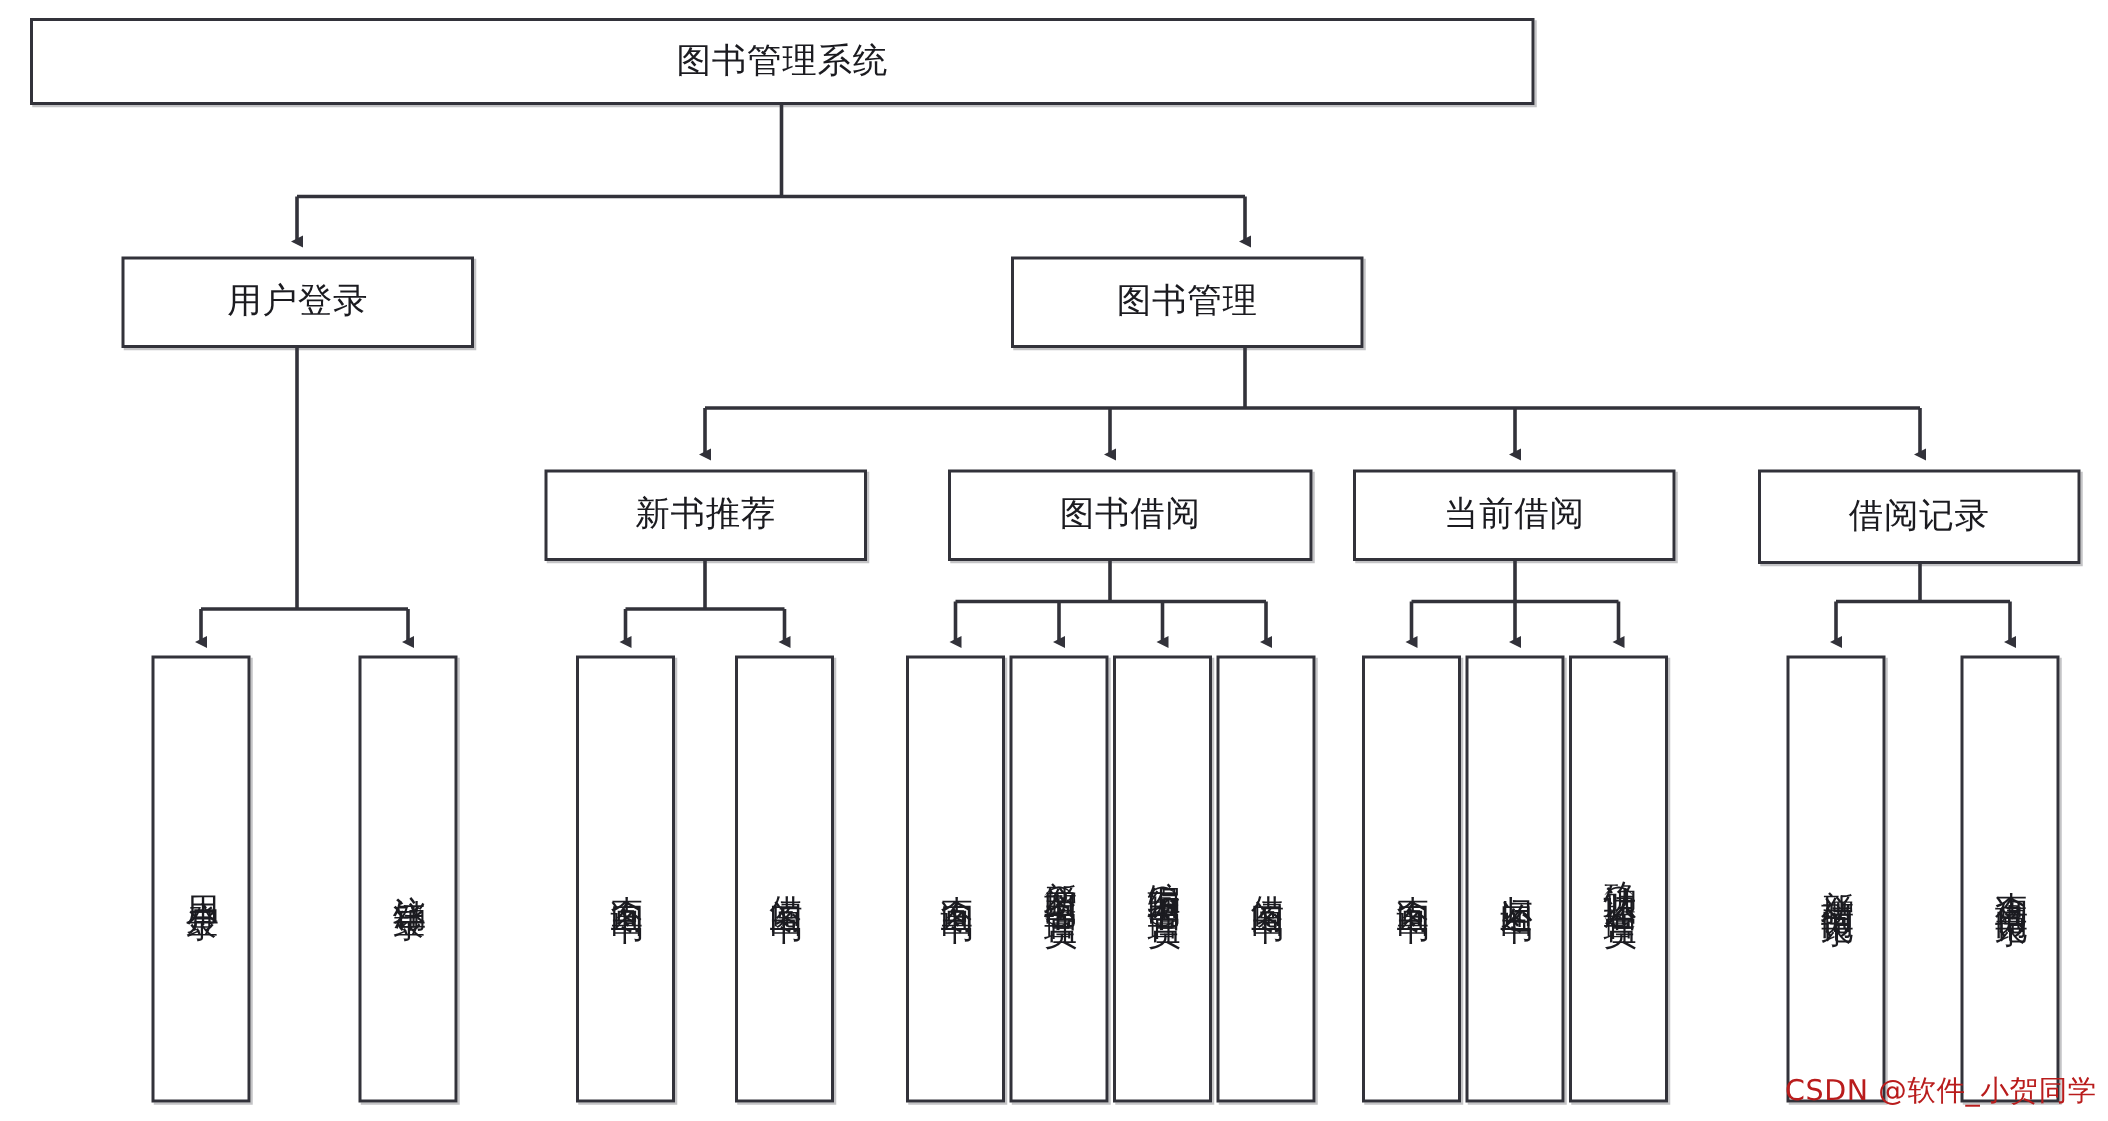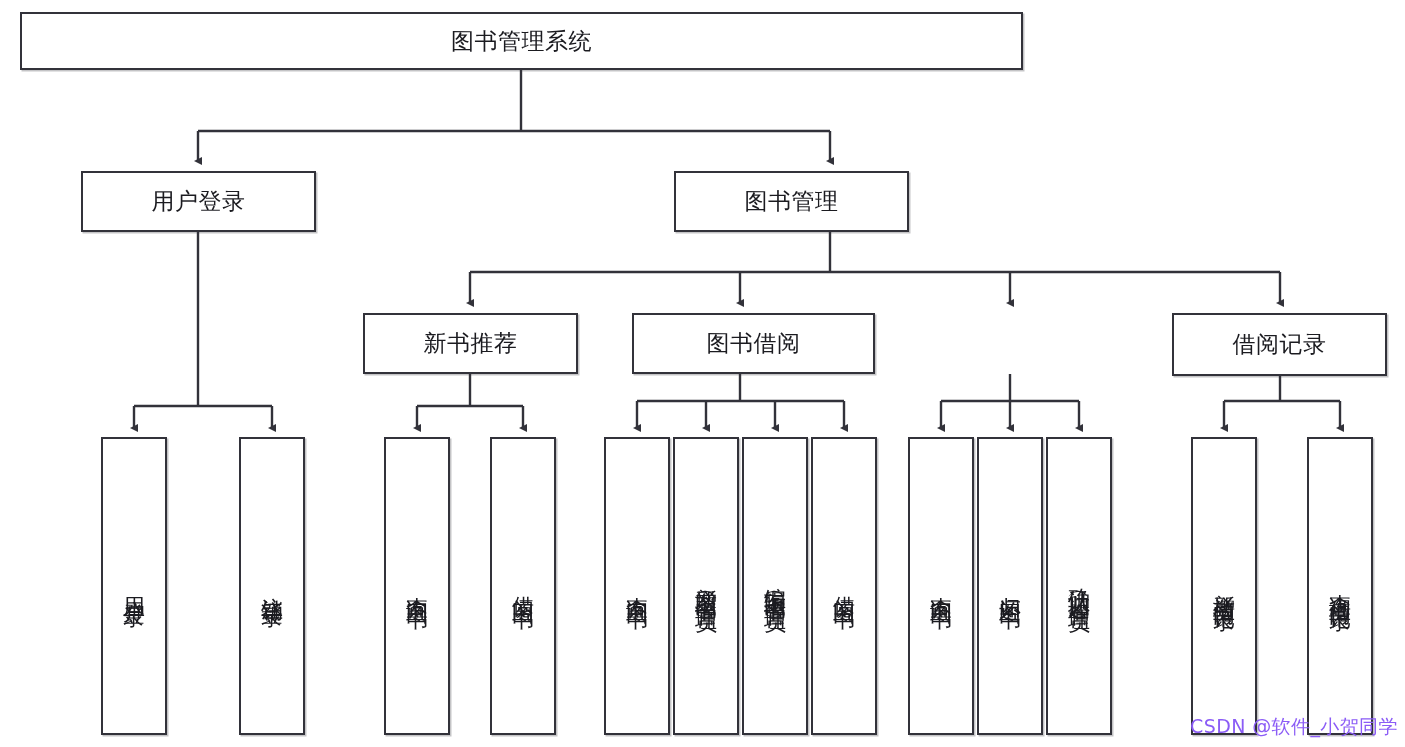--- a/index.html
+++ b/index.html
@@ -55,21 +55,21 @@
     writing-mode: vertical-rl;
     text-orientation: upright;
     font-size: 22px;
     letter-spacing: 3.5px;
     line-height: 1.0;
     white-space: nowrap;
   }
   .watermark {
     position: absolute;
     font-size: 19px;
-    color: #8b5cf6;
+    color: #b91c1c;
     white-space: nowrap;
     letter-spacing: 0.4px;
   }
 </style>
 </head>
 <body>
 
 <div id="canvas">
 
   <svg class="edges" viewBox="0 0 1405 747">
@@ -132,20 +132,23 @@
   <div class="node horiz" style="left:674px; top:171px; width:235px; height:61px;">
     <span class="label">图书管理</span>
   </div>
 
   <div class="node horiz" style="left:363px; top:313px; width:215px; height:61px;">
     <span class="label">新书推荐</span>
   </div>
   <div class="node horiz" style="left:632px; top:313px; width:243px; height:61px;">
     <span class="label">图书借阅</span>
   </div>
+  <div class="node horiz" style="left:902px; top:313px; width:215px; height:61px;">
+    <span class="label">当前借阅</span>
+  </div>
   <div class="node horiz" style="left:1172px; top:313px; width:215px; height:63px;">
     <span class="label">借阅记录</span>
   </div>
 
   <div class="node vert" style="left:101px; top:437px; width:66px; height:298px;">
     <span class="label">用户登录</span>
   </div>
   <div class="node vert" style="left:239px; top:437px; width:66px; height:298px;">
     <span class="label">注销登录</span>
   </div>

